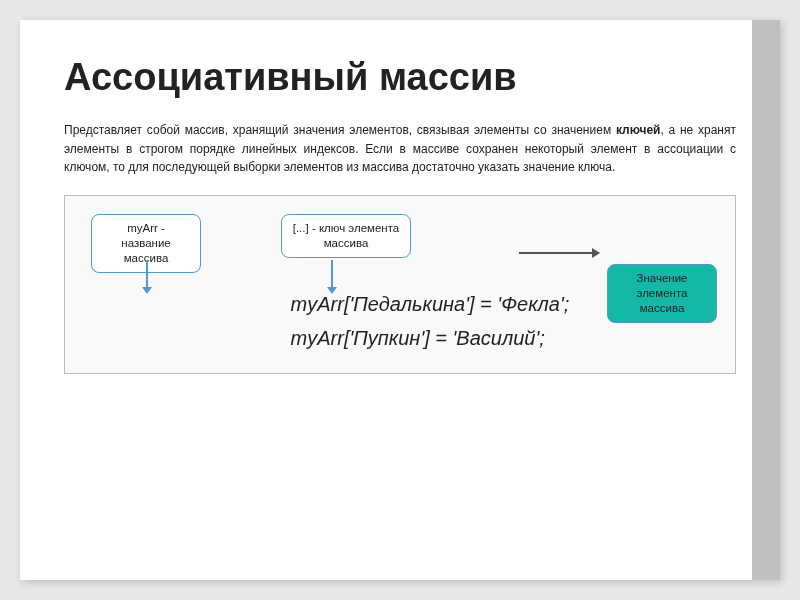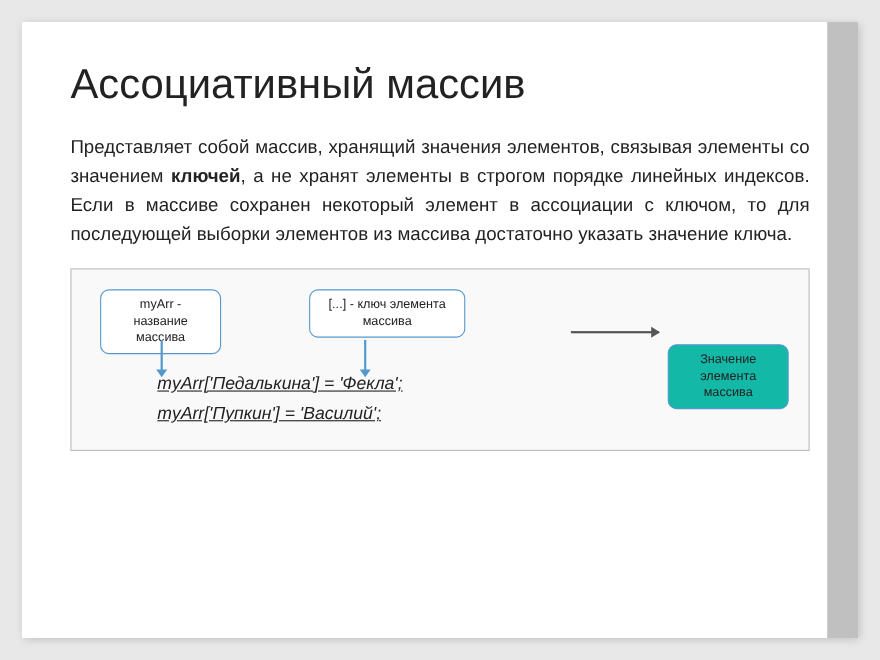--- a/index.html
+++ b/index.html
@@ -18,28 +18,28 @@
       background: #ffffff;
       width: 760px;
       min-height: 560px;
       padding: 36px 44px 30px 44px;
       box-shadow: 2px 2px 8px rgba(0,0,0,0.18);
       position: relative;
     }
 
     .slide-title {
       font-size: 38px;
-      font-weight: 400;
+      font-weight: 700;
       color: #222;
       margin-bottom: 22px;
       font-family: 'Arial', sans-serif;
     }
 
     .slide-body {
-      font-size: 17px;
+      font-size: 12px;
       color: #222;
       line-height: 1.55;
       text-align: justify;
       margin-bottom: 18px;
     }
 
     .slide-body .bold {
       font-weight: 700;
     }
 
@@ -47,21 +47,21 @@
       border: 1px solid #bbb;
       background: #f9f9f9;
       padding: 18px 18px 18px 18px;
       position: relative;
       margin-top: 4px;
     }
 
     .diagram-inner {
       display: flex;
       flex-direction: column;
-      align-items: flex-start;
+      align-items: center;
       position: relative;
     }
 
     .diagram-top-row {
       display: flex;
       flex-direction: row;
       align-items: flex-start;
       width: 100%;
       margin-bottom: 8px;
       position: relative;
@@ -77,48 +77,47 @@
       text-align: center;
       line-height: 1.3;
     }
 
     .bubble-myarr {
       width: 110px;
       margin-left: 8px;
     }
 
     .bubble-key {
-      width: 142px;
+      width: 130px;
       margin-left: 80px;
     }
 
     .bubble-value {
       border: 1.5px solid #5599cc;
       border-radius: 8px;
       background: #14b8a6;
       padding: 6px 10px;
       font-size: 11.5px;
       color: #222;
       text-align: center;
       line-height: 1.3;
       width: 110px;
       position: absolute;
       right: 0;
       top: 50px;
     }
 
     .diagram-code {
       font-style: italic;
-      font-size: 16px;
+      font-size: 20px;
       color: #222;
       margin-top: 6px;
       margin-left: 60px;
       line-height: 1.7;
       position: relative;
-      text-decoration: underline;
     }
 
     .arrow-line {
       position: absolute;
       right: 118px;
       top: 38px;
       width: 80px;
       height: 2px;
       background: #555;
       display: flex;

